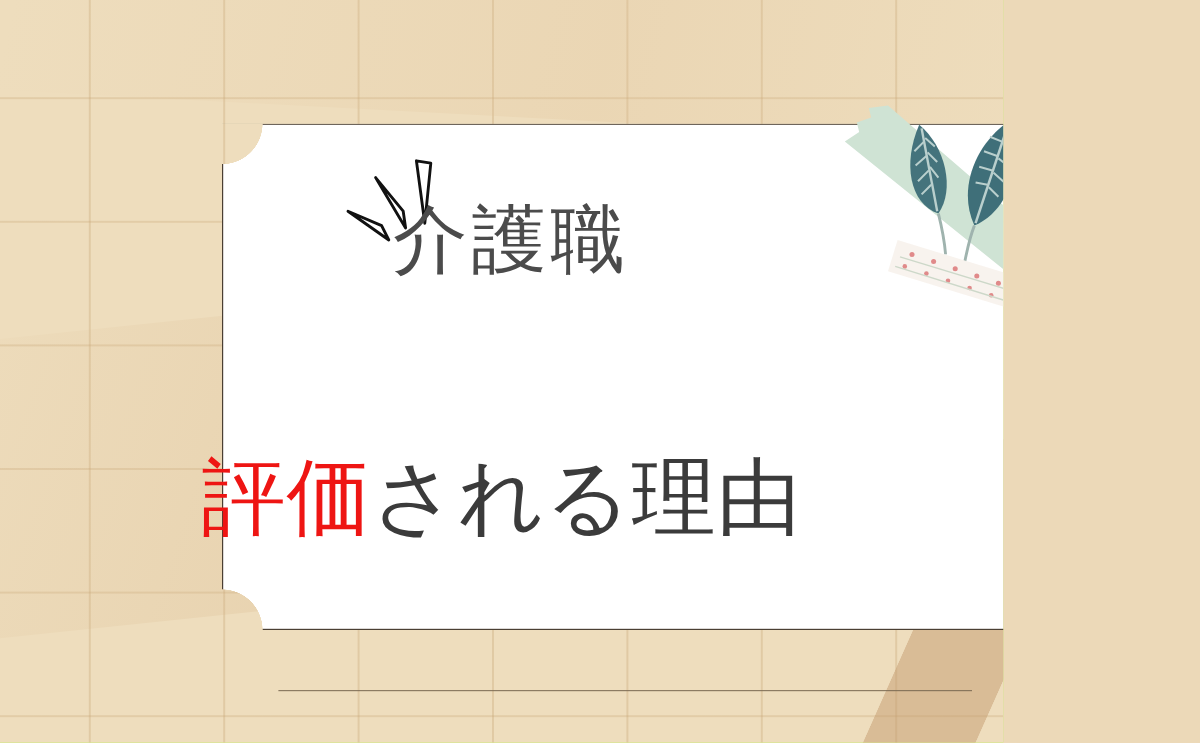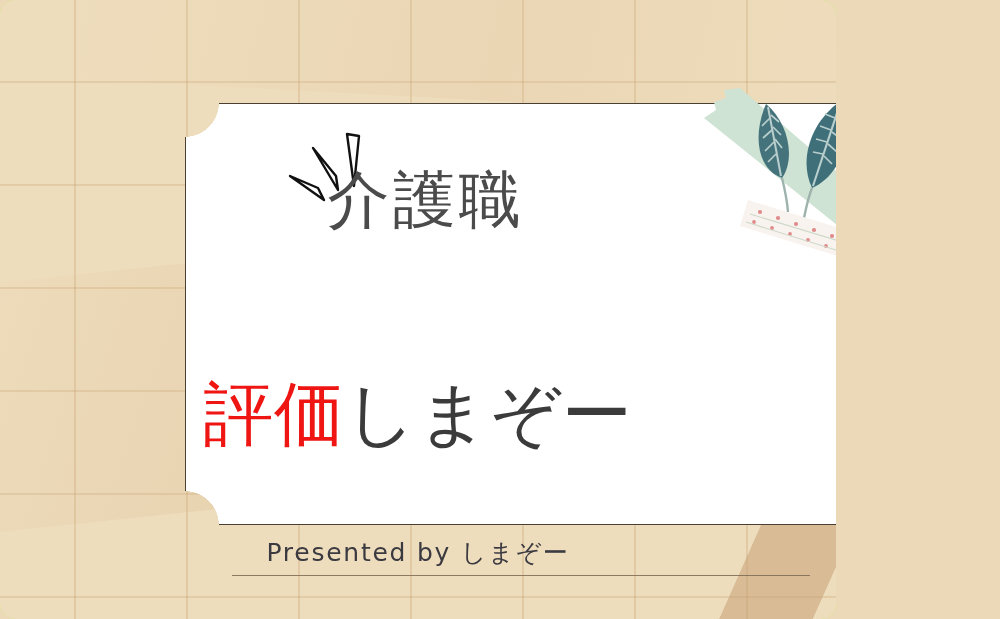--- a/index.html
+++ b/index.html
@@ -4,21 +4,20 @@
 <style>
   html,body{margin:0;padding:0;}
   body{
     width:1000px;height:619px;overflow:hidden;
     font-family:"Liberation Sans","DejaVu Sans",sans-serif;
     background:#ecd9b8;
   }
   .stage{
     position:relative;width:836px;height:619px;overflow:hidden;
     background:#bef264;
-    border-radius:15px;
   }
   
   .bg-base{
     position:absolute;inset:0;
     background:#eeddbd;
   }
   .bg-grid{
     position:absolute;inset:0;
     background-image:
       linear-gradient(to right, rgba(198,164,116,.34) 0 2px, transparent 2px 100%),
@@ -170,18 +169,17 @@
         <circle cx="140" cy="180" r="1.9"></circle>
       </g>
       <g stroke="#cdd8c9" stroke-width="1.1" fill="none">
         <path d="M64 148 L156 176"></path>
           <path d="M60 156 L150 184"></path>
       </g>
     </g>
   </svg>
 
   <div class="line1">介護職</div>
-  <div class="line3"><span class="red">評価</span><span class="dark">しまぞー</span></div>
+  <div class="line3"><span class="red">評価</span><span class="dark">される理由</span></div>
 
-  <div class="footer">Presented by しまぞー</div>
   <div class="footer-rule"></div>
 
 </div>
 
 </body></html>

